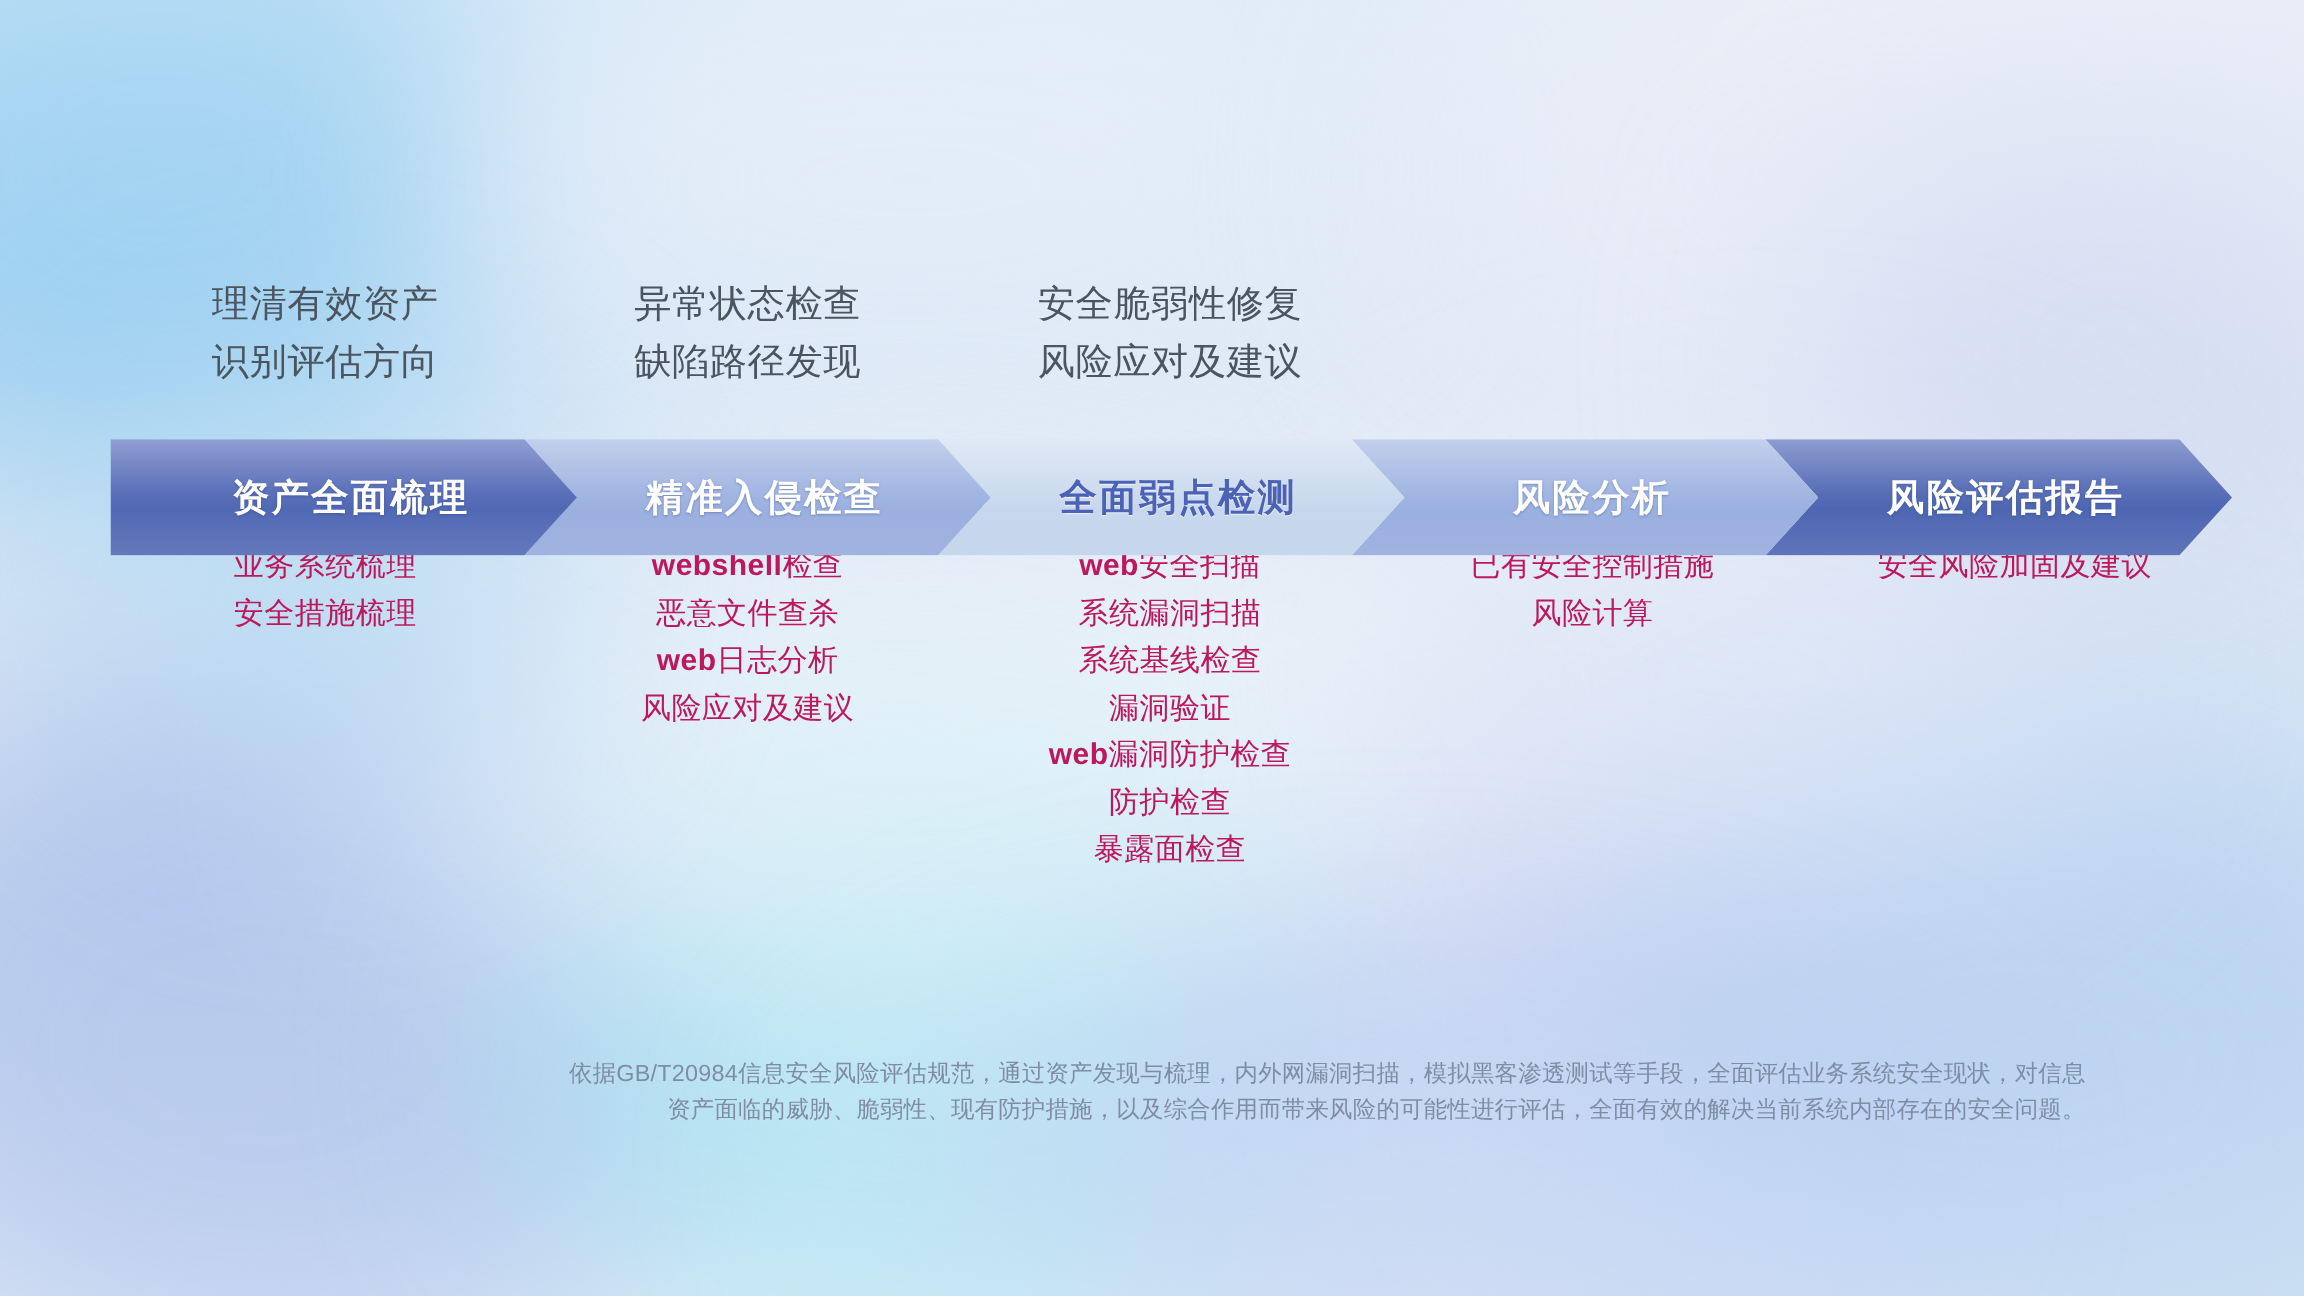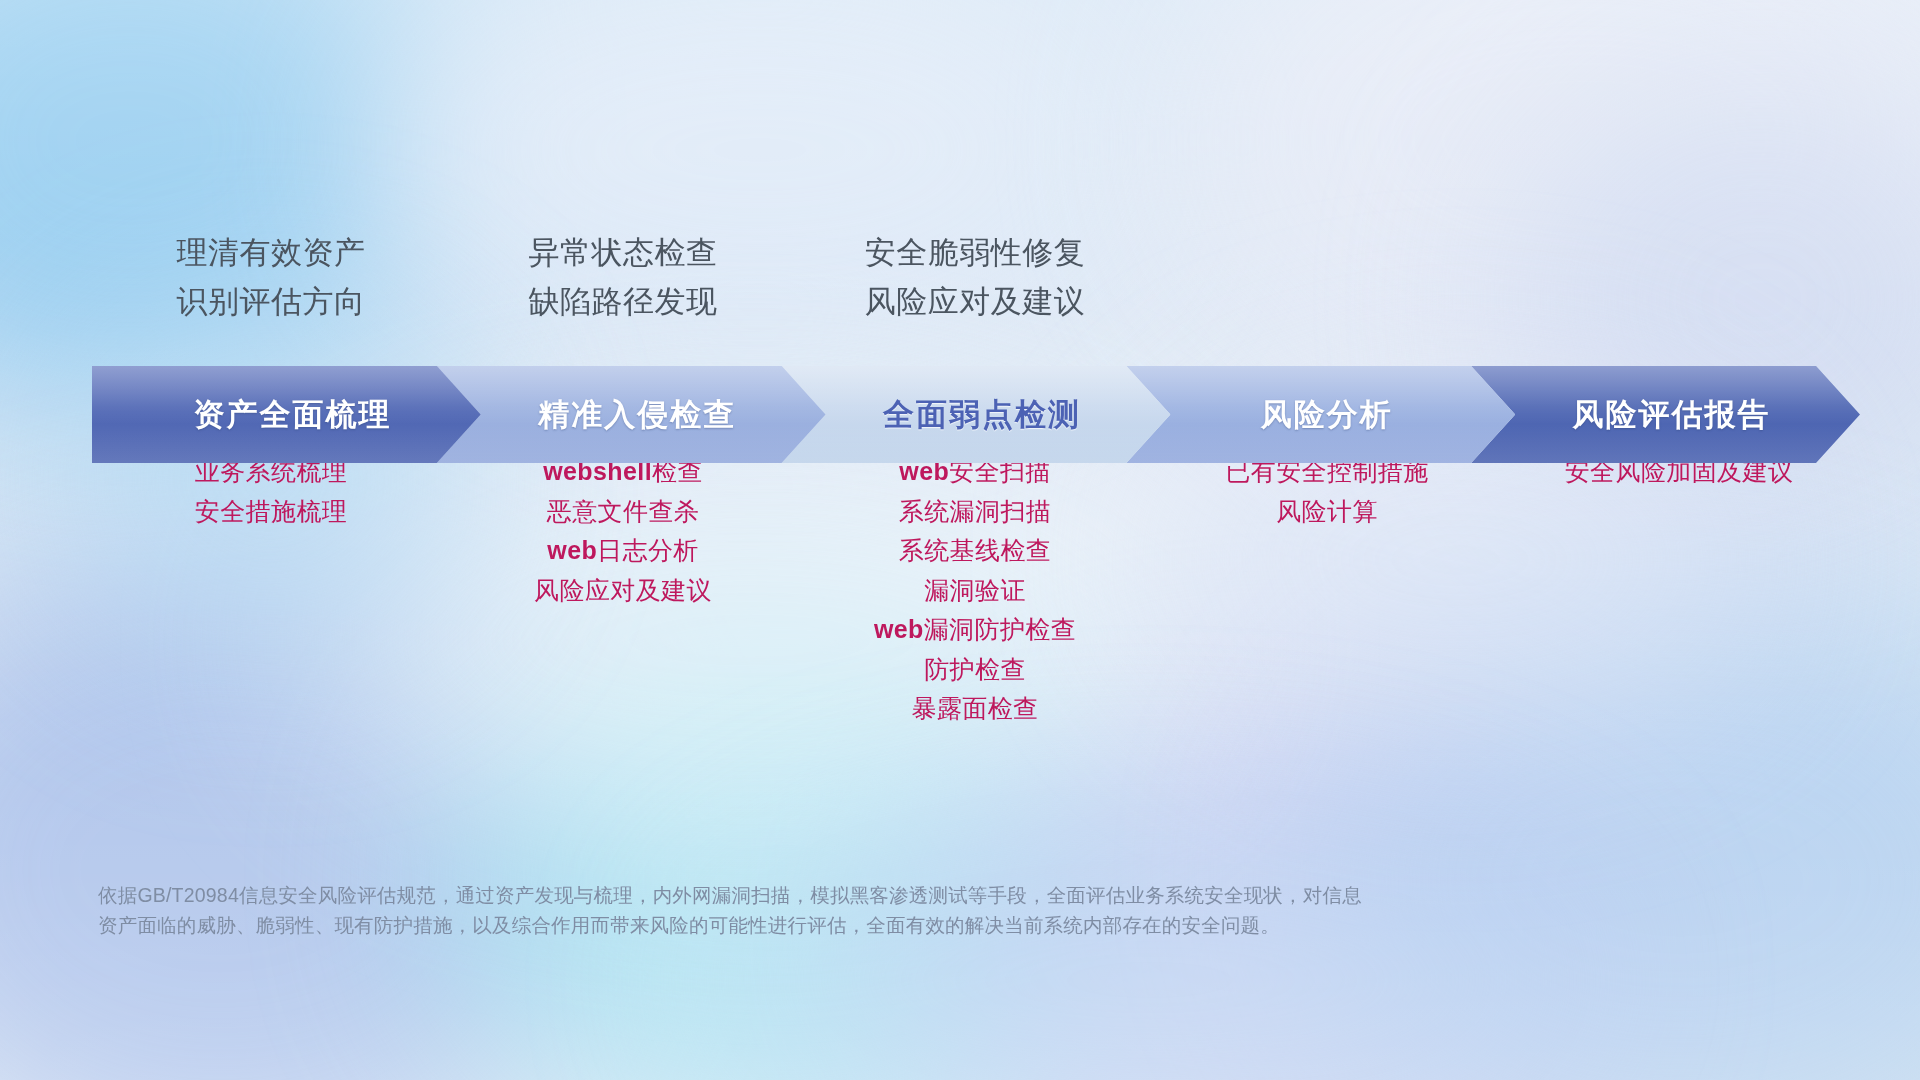--- a/index.html
+++ b/index.html
@@ -154,20 +154,21 @@
   .item b { font-weight: bold; }
 
   
   #footer {
     position: absolute;
     left: 98px; top: 880px; width: 1640px;
     font-size: 19.5px;
     line-height: 30px;
     color: #7f8da4;
     letter-spacing: .2px;
+    text-align: right;
   }
   #footer .fline { display: block; white-space: nowrap; }
 </style>
 </head>
 <body>
 
 <div id="stage">
 
   <div class="bg-layer bg-base"></div>
   <div class="bg-layer">

